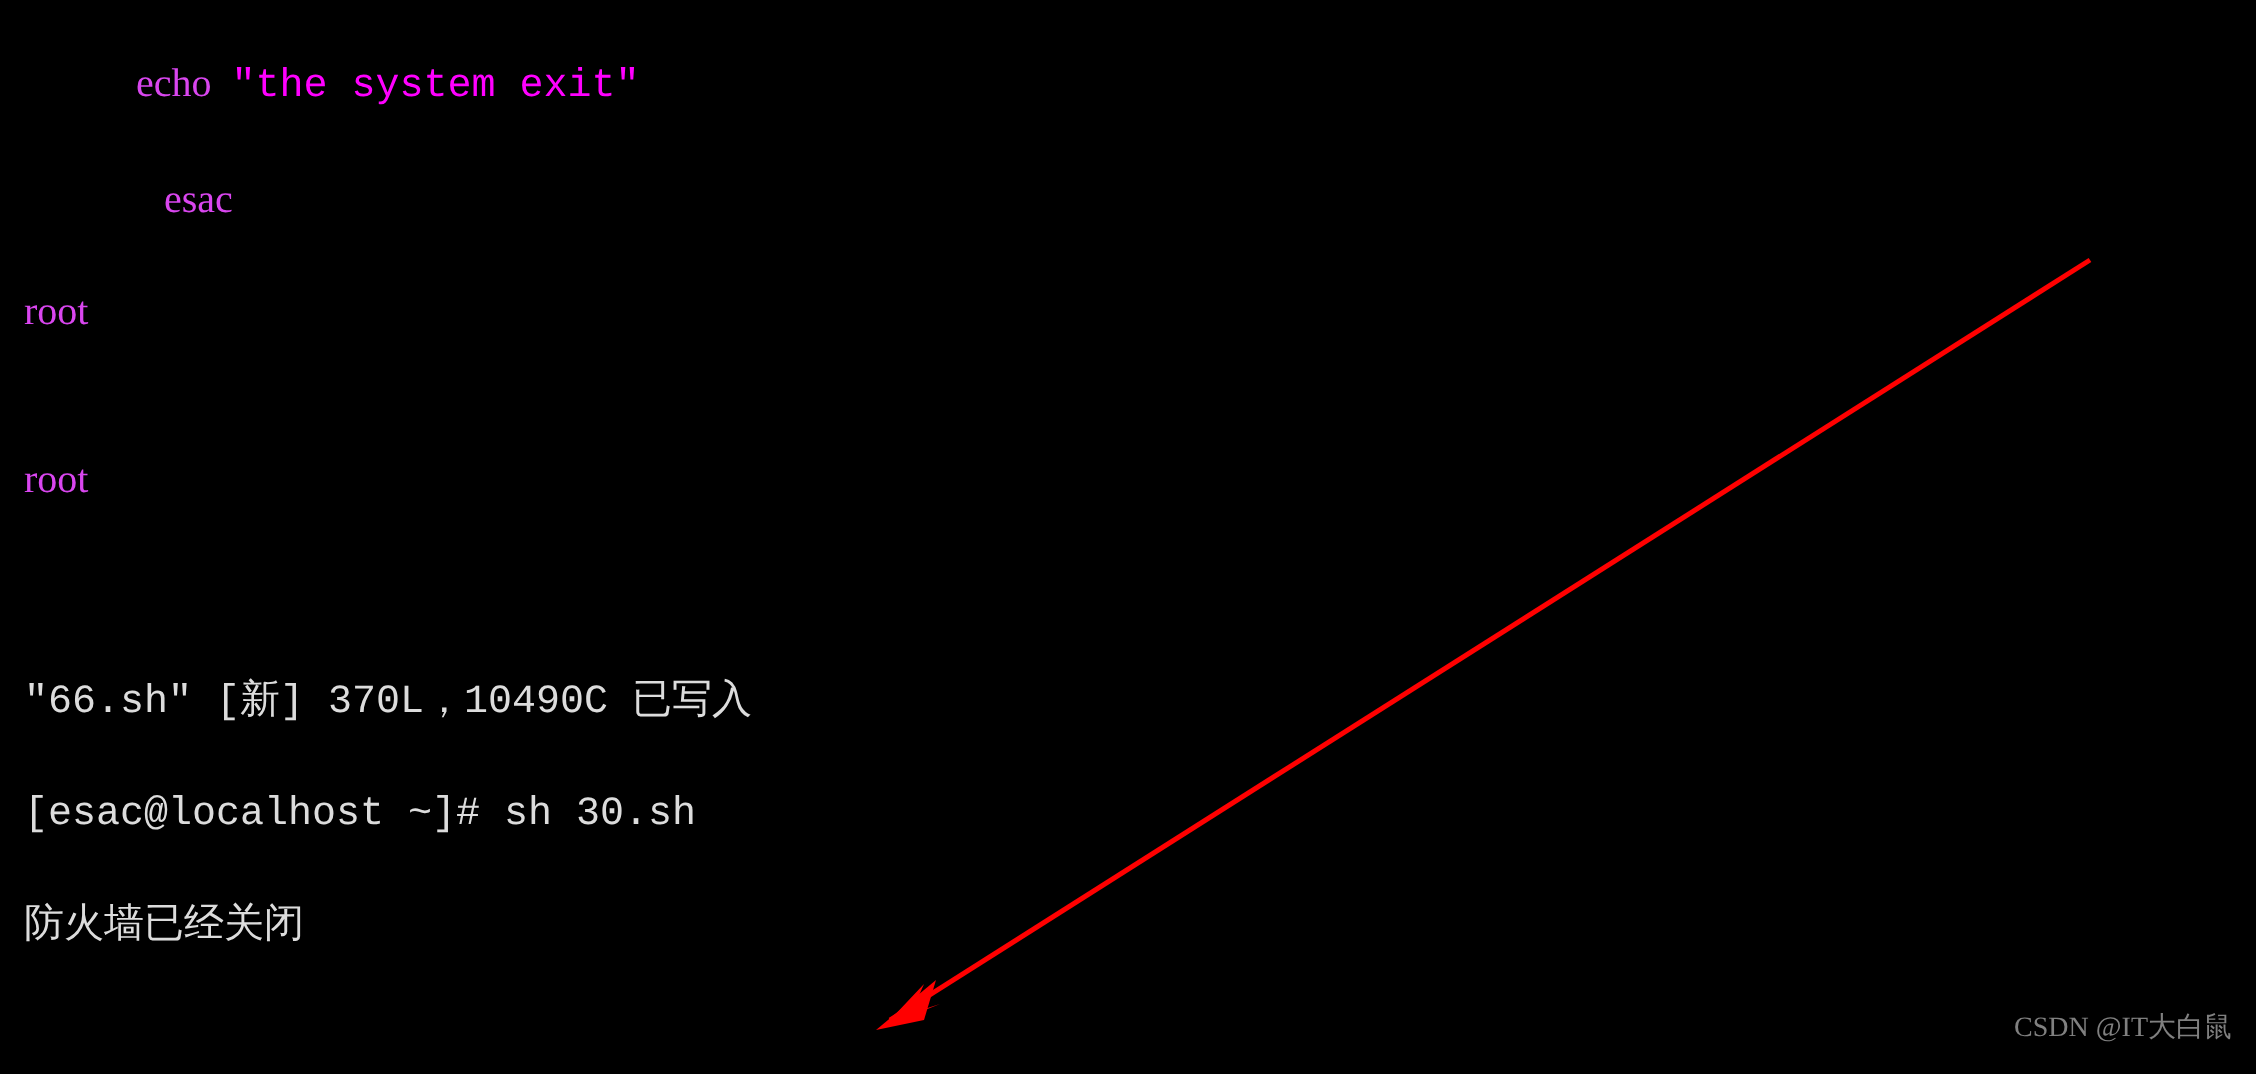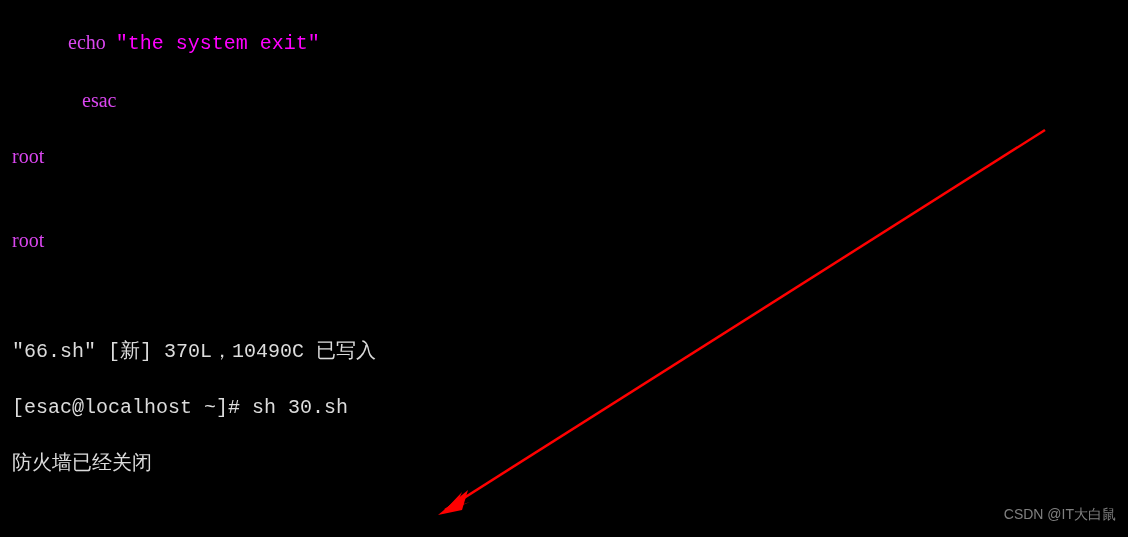--- a/index.html
+++ b/index.html
@@ -42,21 +42,21 @@
     }
     .indent2 {
       padding-left: 70px;
     }
     .watermark {
       position: absolute;
       right: 12px;
       bottom: 12px;
       color: #808080;
       font-size: 14px;
-      font-family: Liberation Sans, sans-serif;
+      font-family: Liberation Serif, serif;
     }
     .arrow-overlay {
       position: absolute;
       top: 0;
       left: 0;
       width: 1128px;
       height: 537px;
       pointer-events: none;
     }
   </style>

